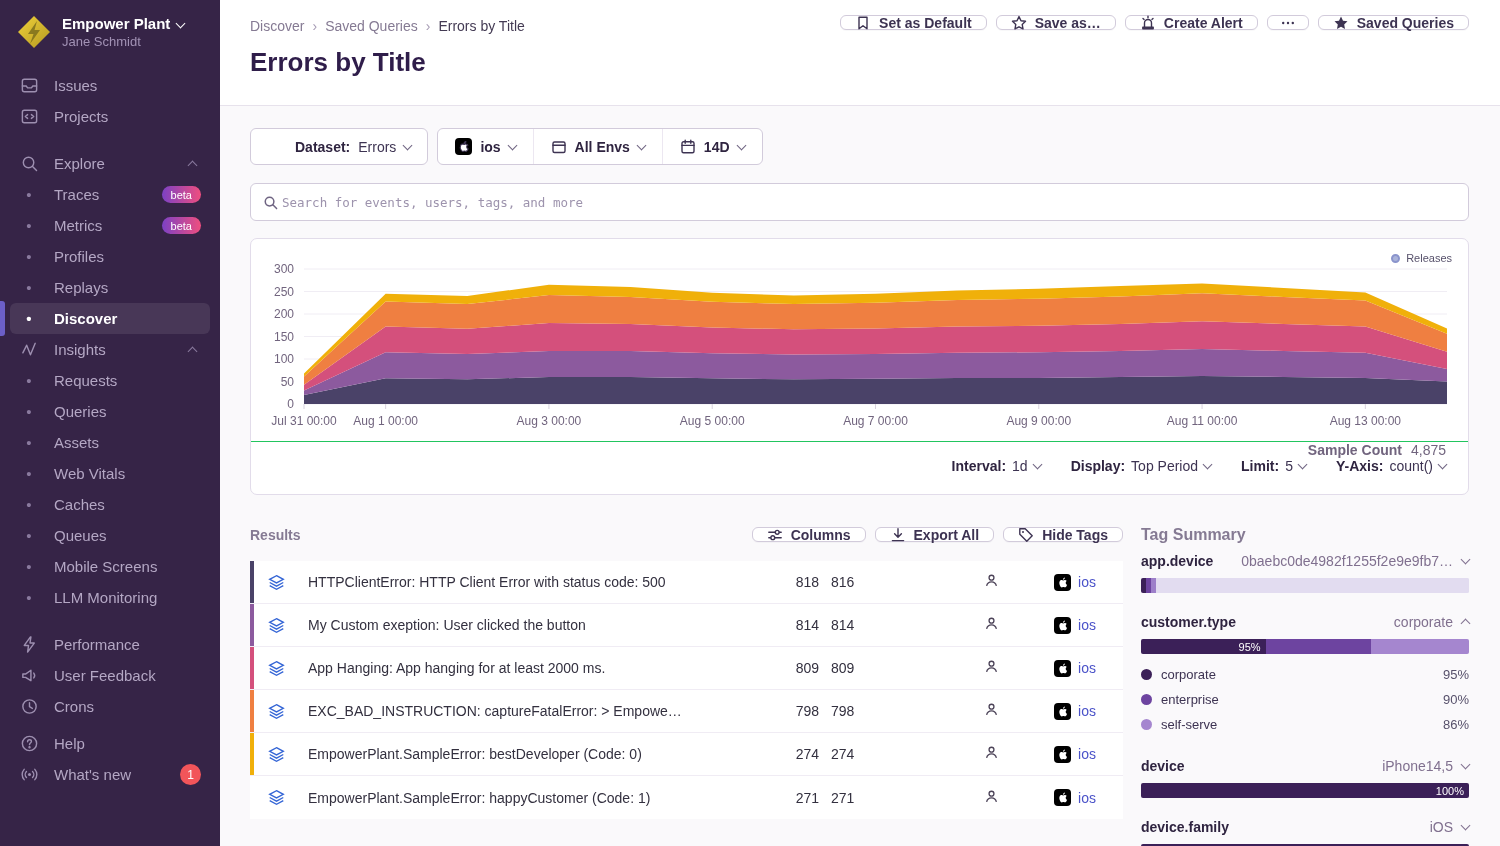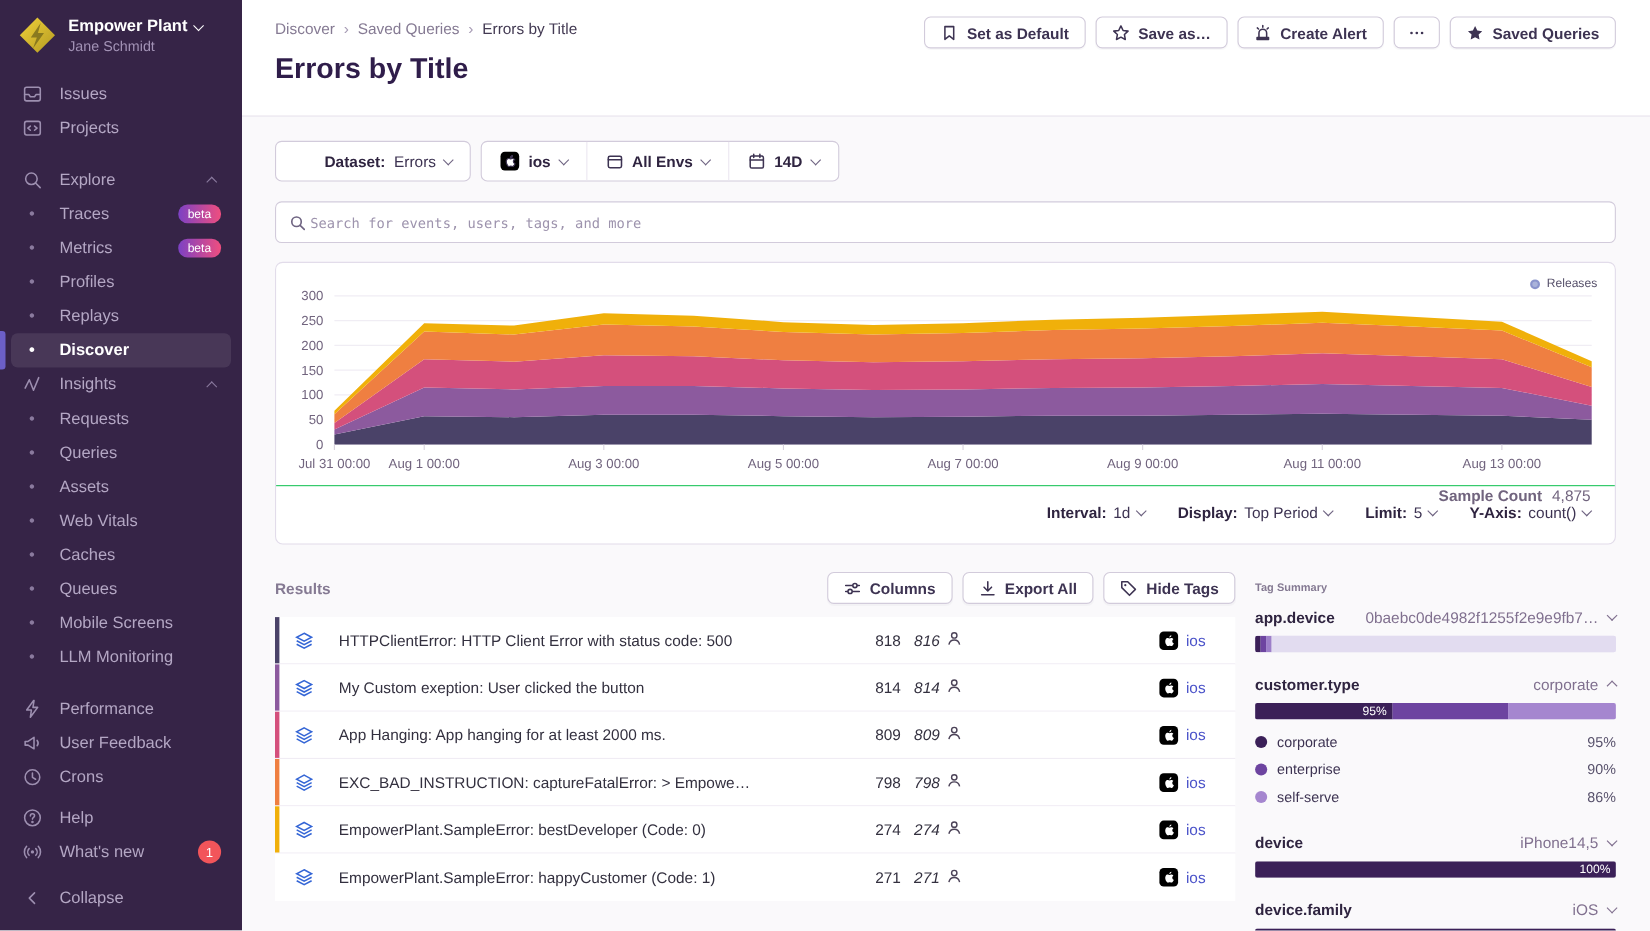--- a/index.html
+++ b/index.html
@@ -32,21 +32,21 @@
 
   
   .main { flex:1; display:flex; flex-direction:column; min-width:0; }
   .topbar { background:#fff; border-bottom:1px solid #e7e2ec; height:106px; padding:18px 31px 0 30px; position:relative; flex-shrink:0;}
   .breadcrumb { display:flex; align-items:center; gap:8px; font-size:14px; color:#857a93; }
   .breadcrumb .crumb { cursor:pointer; }
   .breadcrumb .crumb.current { color:#433a53; }
   .breadcrumb .sep::after { content:"›"; color:#a79cb5; font-size:14px; }
   .page-title { margin-top:13px; font-size:26px; font-weight:bold; color:#2f1d4a; }
   .top-actions { position:absolute; top:15px; right:31px; display:flex; gap:9px; }
-  .btn { background:#fff; border:1px solid #d2cbdb; border-radius:6px; height:29px; display:flex; align-items:center; gap:8px; padding:0 14px; font-size:14px; font-weight:bold; color:#3d3352; cursor:pointer; box-shadow:0 1px 1px rgba(40,20,60,0.03);}
+  .btn { background:#fff; border:1px solid #d2cbdb; border-radius:6px; height:15px; display:flex; align-items:center; gap:8px; padding:0 14px; font-size:14px; font-weight:bold; color:#3d3352; cursor:pointer; box-shadow:0 1px 1px rgba(40,20,60,0.03);}
   .btn svg { width:16px; height:16px; fill:none; stroke:currentColor; stroke-width:1.4; stroke-linecap:round; stroke-linejoin:round; }
   .btn.icon-only { padding:0 12px; }
 
   .content { padding:22px 31px 0 30px; flex:1; min-height:0; }
 
   
   .filter-row { display:flex; gap:9px; margin-bottom:18px; }
   .filter-btn { background:#fff; border:1px solid #d2cbdb; border-radius:6px; height:37px; display:flex; align-items:center; gap:8px; padding:0 16px; font-size:14px; cursor:pointer; }
   .filter-btn .flabel { font-weight:bold; color:#2f2440;padding-left:28px; }
   .filter-btn .fvalue { color:#3d3352; }
@@ -89,30 +89,30 @@
   .thead svg.stack { width:17px; height:17px; fill:none; stroke:#8d829c; stroke-width:1.3; }
   .sort-arrow { font-size:13px; color:#3d3352; font-weight:normal; }
   .trow { display:grid; grid-template-columns:52px 1fr 120px 180px 118px; height:43px; align-items:center; border-bottom:1px solid #f0ecf4; position:relative; background:#fff; font-size:14px; color:#33303f; }
   .trow:last-child { border-bottom:none; }
   .trow .colorbar { position:absolute; left:0; top:0; bottom:0; width:4px; }
   .trow .cell { padding:0 6px; min-width:0; }
   .trow .icon-cell { display:flex; justify-content:center; }
   .trow svg.stack { width:17px; height:17px; fill:none; stroke:#3566d6; stroke-width:1.3; cursor:pointer;}
   .trow .title-cell { white-space:nowrap; overflow:hidden; text-overflow:ellipsis; padding-right:20px; cursor:pointer;}
   .trow .num { text-align:right; }
-  .trow .num-user { display:flex; align-items:center; justify-content:flex-start; gap:6px;font-style:italic; }
+  .trow .num-user { display:flex; align-items:center; justify-content:space-between; gap:6px; }
   .trow .num-user svg { width:15px; height:15px; fill:none; stroke:#4c4358; stroke-width:1.4; }
   .trow .proj { display:flex; align-items:center; justify-content:flex-end; gap:7px; padding-right:27px; }
   .apple-chip { width:17px; height:17px; background:#000; border-radius:4px; display:flex; align-items:center; justify-content:center; }
   .apple-chip svg { width:12px; height:13px; }
   .proj-link { color:#4a52c9; cursor:pointer; }
 
   
   .tags-col { flex:1; min-width:0; }
-  .tags-title { font-size:10px; font-weight:bold; color:#857a93; height:33px; display:flex; align-items:center; margin-bottom:2px; }
+  .tags-title { font-size:16px; font-weight:bold; color:#857a93; height:33px; display:flex; align-items:center; margin-bottom:2px; }
   .tag-section { margin-bottom:21px; }
   .tag-head { display:flex; align-items:center; font-size:14px; cursor:pointer; }
   .tag-name { font-weight:bold; color:#2f2440; margin-right:10px; }
   .tag-value { margin-left:auto; color:#80708f; white-space:nowrap; overflow:hidden; text-overflow:ellipsis; }
   .tag-head .chev { margin-left:9px; color:#80708f; flex-shrink:0; }
   .tag-bar { margin-top:9px; height:15px; border-radius:2px; display:flex; overflow:hidden; background:#e2dcf0; }
   .tag-seg { display:flex; align-items:center; justify-content:flex-end; color:#fff; font-size:11px; padding-right:5px; }
   .tag-items { margin-top:8px; }
   .tag-item { display:flex; align-items:center; height:25px; font-size:13px; color:#3d3352; }
   .tag-dot { width:11px; height:11px; border-radius:50%; margin-right:9px; flex-shrink:0; }
@@ -278,28 +278,20 @@
           <svg viewBox="0 0 20 20">
             <circle cx="10" cy="10" r="1.6" fill="currentColor" stroke="none"></circle>
             <path d="M6.8 13.2a4.6 4.6 0 010-6.4M13.2 6.8a4.6 4.6 0 010 6.4M4.4 15.4a8 8 0 010-10.8M15.6 4.6a8 8 0 010 10.8"></path>
           </svg>
         </span>
         <span class="nav-label">What's new</span>
         <span class="count-badge">1</span>
       </div>
     </nav>
 
-  <div class="nav-item collapse-item">
-    <span class="nav-icon">
-      <svg viewBox="0 0 20 20">
-          <path d="M12 5l-5 5 5 5"></path>
-        </svg>
-    </span>
-    <span class="nav-label">Collapse</span>
-  </div>
 </aside>
 
 <div class="main">
 
   <div class="topbar">
     <div class="breadcrumb">
       <span class="crumb">Discover</span>
       <span class="sep"></span>
       <span class="crumb">Saved Queries</span>
       <span class="sep"></span>

